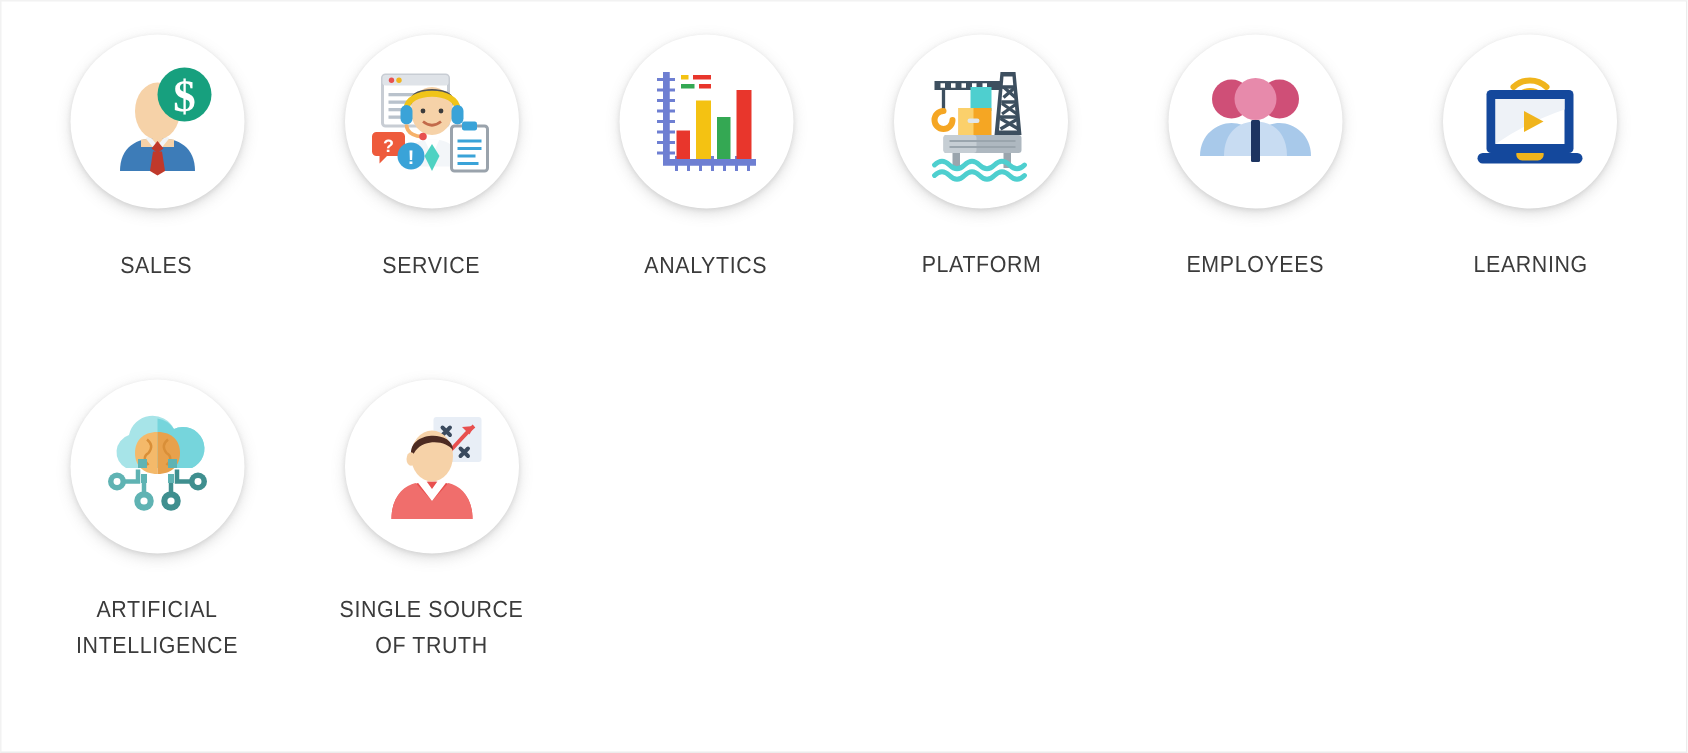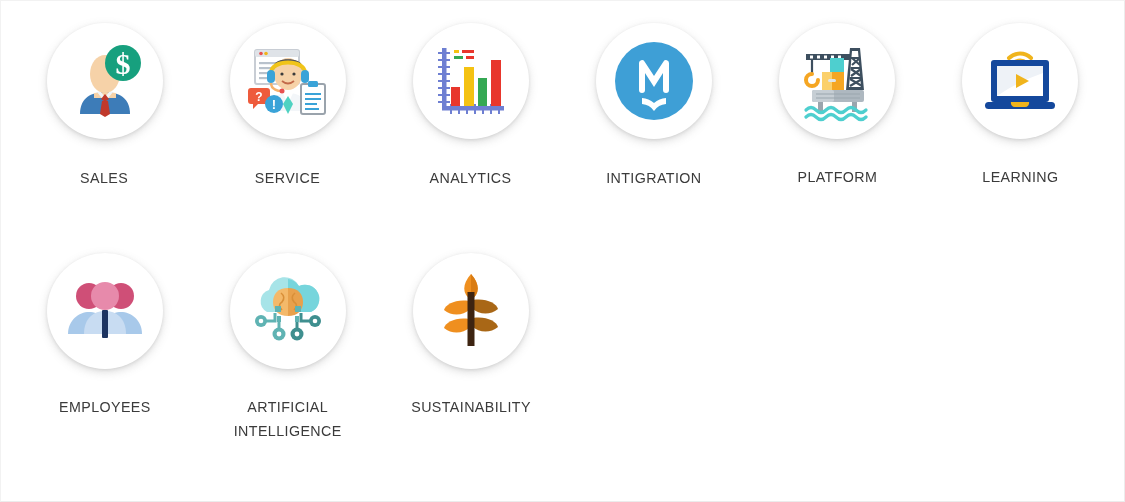--- a/index.html
+++ b/index.html
@@ -170,30 +170,20 @@
 
           <rect x="24" y="10" width="5" height="3" fill="#f4c212"></rect>
           <rect x="32" y="10" width="12" height="3" fill="#e8362c"></rect>
           <rect x="24" y="16" width="9" height="3" fill="#34a853"></rect>
           <rect x="36" y="16" width="8" height="3" fill="#e8362c"></rect>
         </svg>
       </div>
       <div class="label">ANALYTICS</div>
     </div>
 
-    <div class="cell row1">
-      <div class="badge">
-        <svg width="82" height="82" viewBox="0 0 82 82" aria-hidden="true">
-          <circle cx="41" cy="41" r="39" fill="#3e9fd6"></circle>
-          <path d="M41 63 L41 47 L32 33 L32 50 a3 3 0 0 1 -6 0 L26 23 a3 3 0 0 1 5.5 -1.6 L41 36 L50.5 21.4 A3 3 0 0 1 56 23 L56 50 a3 3 0 0 1 -6 0 L50 33 L41 47 L41 63 Z" fill="#ffffff"></path>
-          <path d="M41 63 a22 22 0 0 0 -12 -5 L29 64 a16 16 0 0 1 12 7 a16 16 0 0 1 12 -7 L53 58 a22 22 0 0 0 -12 5 z" fill="#ffffff"></path>
-        </svg>
-      </div>
-      <div class="label">INTIGRATION</div>
-    </div>
 
     <div class="cell row2">
       <div class="badge">
         <svg width="86" height="86" viewBox="0 0 86 86" aria-hidden="true">
 
           <path d="M56 10 L66 10 L70 52 L52 52 Z" fill="#3d4f5f"></path>
           <path d="M58 13 L64 13 L67 49 L55 49 Z" fill="#ffffff"></path>
           <g stroke="#3d4f5f" stroke-width="2.2" fill="none">
             <path d="M58 20 L66 27 M66 20 L58 27 M57 31 L67 38 M67 31 L57 38 M56 41 L68 48 M68 41 L56 48"></path>
             <path d="M57 20 h8 M56.5 30 h10 M55.5 40 h12"></path>
@@ -228,51 +218,51 @@
           <path d="M12 72 q5 -5 10 0 t10 0 t10 0 t10 0 t10 0 t10 0" fill="none" stroke="#4ecfcf" stroke-width="3.2" stroke-linecap="round"></path>
           <path d="M12 79 q5 -5 10 0 t10 0 t10 0 t10 0 t10 0 t10 0" fill="none" stroke="#4ecfcf" stroke-width="3.2" stroke-linecap="round"></path>
         </svg>
       </div>
       <div class="label">PLATFORM</div>
     </div>
 
     <div class="cell row2">
       <div class="badge">
         <svg width="86" height="86" viewBox="0 0 86 86" aria-hidden="true">
+          <circle cx="27" cy="28" r="13" fill="#cf4f77"></circle>
+          <circle cx="59" cy="28" r="13" fill="#cf4f77"></circle>
+          <circle cx="43" cy="28" r="14" fill="#e78aab"></circle>
+
+          <path d="M6 66 C6 52 17 44 27 44 C37 44 48 52 48 66 Z" fill="#a8c9ea"></path>
+          <path d="M38 66 C38 52 49 44 59 44 C69 44 80 52 80 66 Z" fill="#a8c9ea"></path>
+          <path d="M22 66 C22 50 32 43 43 43 C54 43 64 50 64 66 Z" fill="#c8dcf2"></path>
+          <rect x="40" y="42" width="6" height="28" rx="1" fill="#1d3461"></rect>
+        </svg>
+      </div>
+      <div class="label">EMPLOYEES</div>
+    </div>
+
+    <div class="cell row2">
+      <div class="badge">
+        <svg width="86" height="86" viewBox="0 0 86 86" aria-hidden="true">
 
           <path d="M32 20 a16 16 0 0 1 22 0" fill="none" stroke="#f0b41c" stroke-width="4" stroke-linecap="round"></path>
           <path d="M36.5 25 a10 10 0 0 1 13 0" fill="none" stroke="#f0b41c" stroke-width="4" stroke-linecap="round"></path>
           <circle cx="43" cy="31" r="3" fill="#f0b41c"></circle>
 
           <rect x="14" y="22" width="58" height="42" rx="3" fill="#14489c"></rect>
           <rect x="20" y="28" width="46" height="30" fill="#ffffff"></rect>
           <path d="M20 28 L66 28 L66 35 Q40 44 20 58 Z" fill="#eef2f7"></path>
           <path d="M39 36 L52 43 L39 50 Z" fill="#f0b41c"></path>
 
           <rect x="8" y="64" width="70" height="7" rx="3.5" fill="#14489c"></rect>
           <path d="M34 64 h18 a4 4 0 0 1 -4 5 h-10 a4 4 0 0 1 -4 -5 z" fill="#f0b41c"></path>
         </svg>
       </div>
       <div class="label">LEARNING</div>
-    </div>
-
-    <div class="cell row2">
-      <div class="badge">
-        <svg width="86" height="86" viewBox="0 0 86 86" aria-hidden="true">
-          <circle cx="27" cy="28" r="13" fill="#cf4f77"></circle>
-          <circle cx="59" cy="28" r="13" fill="#cf4f77"></circle>
-          <circle cx="43" cy="28" r="14" fill="#e78aab"></circle>
-
-          <path d="M6 66 C6 52 17 44 27 44 C37 44 48 52 48 66 Z" fill="#a8c9ea"></path>
-          <path d="M38 66 C38 52 49 44 59 44 C69 44 80 52 80 66 Z" fill="#a8c9ea"></path>
-          <path d="M22 66 C22 50 32 43 43 43 C54 43 64 50 64 66 Z" fill="#c8dcf2"></path>
-          <rect x="40" y="42" width="6" height="28" rx="1" fill="#1d3461"></rect>
-        </svg>
-      </div>
-      <div class="label">EMPLOYEES</div>
     </div>
 
     <div class="cell row2">
       <div class="badge">
         <svg width="86" height="86" viewBox="0 0 86 86" aria-hidden="true">
 
           <path d="M22 44 a12 12 0 0 1 2 -22 a16 16 0 0 1 30 -4 a13 13 0 0 1 12 26 Z" fill="#a7e4e8"></path>
           <path d="M43 11 a16 16 0 0 1 11 7 a13 13 0 0 1 12 26 L43 44 Z" fill="#76d5dc"></path>
 
           <path d="M43 20 c-10 0 -15 6 -15 14 c0 8 5 14 15 14 Z" fill="#f4b96a"></path>
@@ -299,36 +289,40 @@
               <circle cx="34" cy="66" r="2.4" fill="#ffffff"></circle>
             <circle cx="52" cy="66" r="6.5" fill="#3f8f8f"></circle>
               <circle cx="52" cy="66" r="2.4" fill="#ffffff"></circle>
           </g>
         </svg>
       </div>
       <div class="label">ARTIFICIAL
 INTELLIGENCE</div>
     </div>
 
-
-    <div class="cell row2">
-      <div class="badge">
-        <svg width="86" height="86" viewBox="0 0 86 86" aria-hidden="true">
-
-          <path d="M43 6 C52 16 52 26 43 32 C34 26 34 16 43 6 Z" fill="#ef8f1f"></path>
-          <path d="M43 6 C52 16 52 26 43 32 Z" fill="#d97c13"></path>
-
-          <path d="M45 32 C58 30 68 35 70 41 C62 48 50 46 45 41 Z" fill="#a96716"></path>
-
-          <path d="M41 33 C28 31 18 36 16 42 C24 49 36 47 41 42 Z" fill="#ef8f1f"></path>
-
-          <path d="M45 50 C58 48 68 53 70 59 C62 66 50 64 45 59 Z" fill="#a96716"></path>
-
-          <path d="M41 51 C28 49 18 54 16 60 C24 67 36 65 41 60 Z" fill="#ef8f1f"></path>
-
-          <rect x="39.5" y="24" width="7" height="54" fill="#3d2411"></rect>
-        </svg>
-      </div>
-      <div class="label">SUSTAINABILITY</div>
-    </div>
+    <div class="cell row2">
+      <div class="badge">
+        <svg width="86" height="86" viewBox="0 0 86 86" aria-hidden="true">
+
+          <rect x="44" y="10" width="32" height="30" rx="2" fill="#e8eef6"></rect>
+          <g stroke="#3a4a5e" stroke-width="2.6" stroke-linecap="round">
+            <path d="M50 17 l5 5 M55 17 l-5 5"></path>
+            <path d="M62 31 l5 5 M67 31 l-5 5"></path>
+          </g>
+          <path d="M50 37 C56 33 62 24 71 16" fill="none" stroke="#e8504f" stroke-width="2.6"></path>
+          <path d="M71 16 l-8 0.6 l5 5 z" fill="#e8504f"></path>
+
+          <path d="M16 78 C16 60 28 53 43 53 C58 53 70 60 70 78 Z" fill="#e8504f"></path>
+          <path d="M16 78 C16 63 24 56 32 54 L43 66 L54 54 C62 56 70 63 70 78 Z" fill="#f06e6c"></path>
+          <path d="M33 53 L43 66 L53 53 L48 51 L43 58 L38 51 Z" fill="#ffffff"></path>
+
+          <ellipse cx="43" cy="36" rx="14" ry="17" fill="#f6d2a8"></ellipse>
+          <path d="M29 34 C29 19 57 19 57 32 C54 28 46 25 38 28 C33 30 30 34 29 40 Z" fill="#4d2b22"></path>
+          <ellipse cx="29" cy="38" rx="3" ry="4.5" fill="#f6d2a8"></ellipse>
+        </svg>
+      </div>
+      <div class="label">SINGLE SOURCE
+OF TRUTH</div>
+    </div>
+
 
   </div>
 </div>
 
 </body></html>

